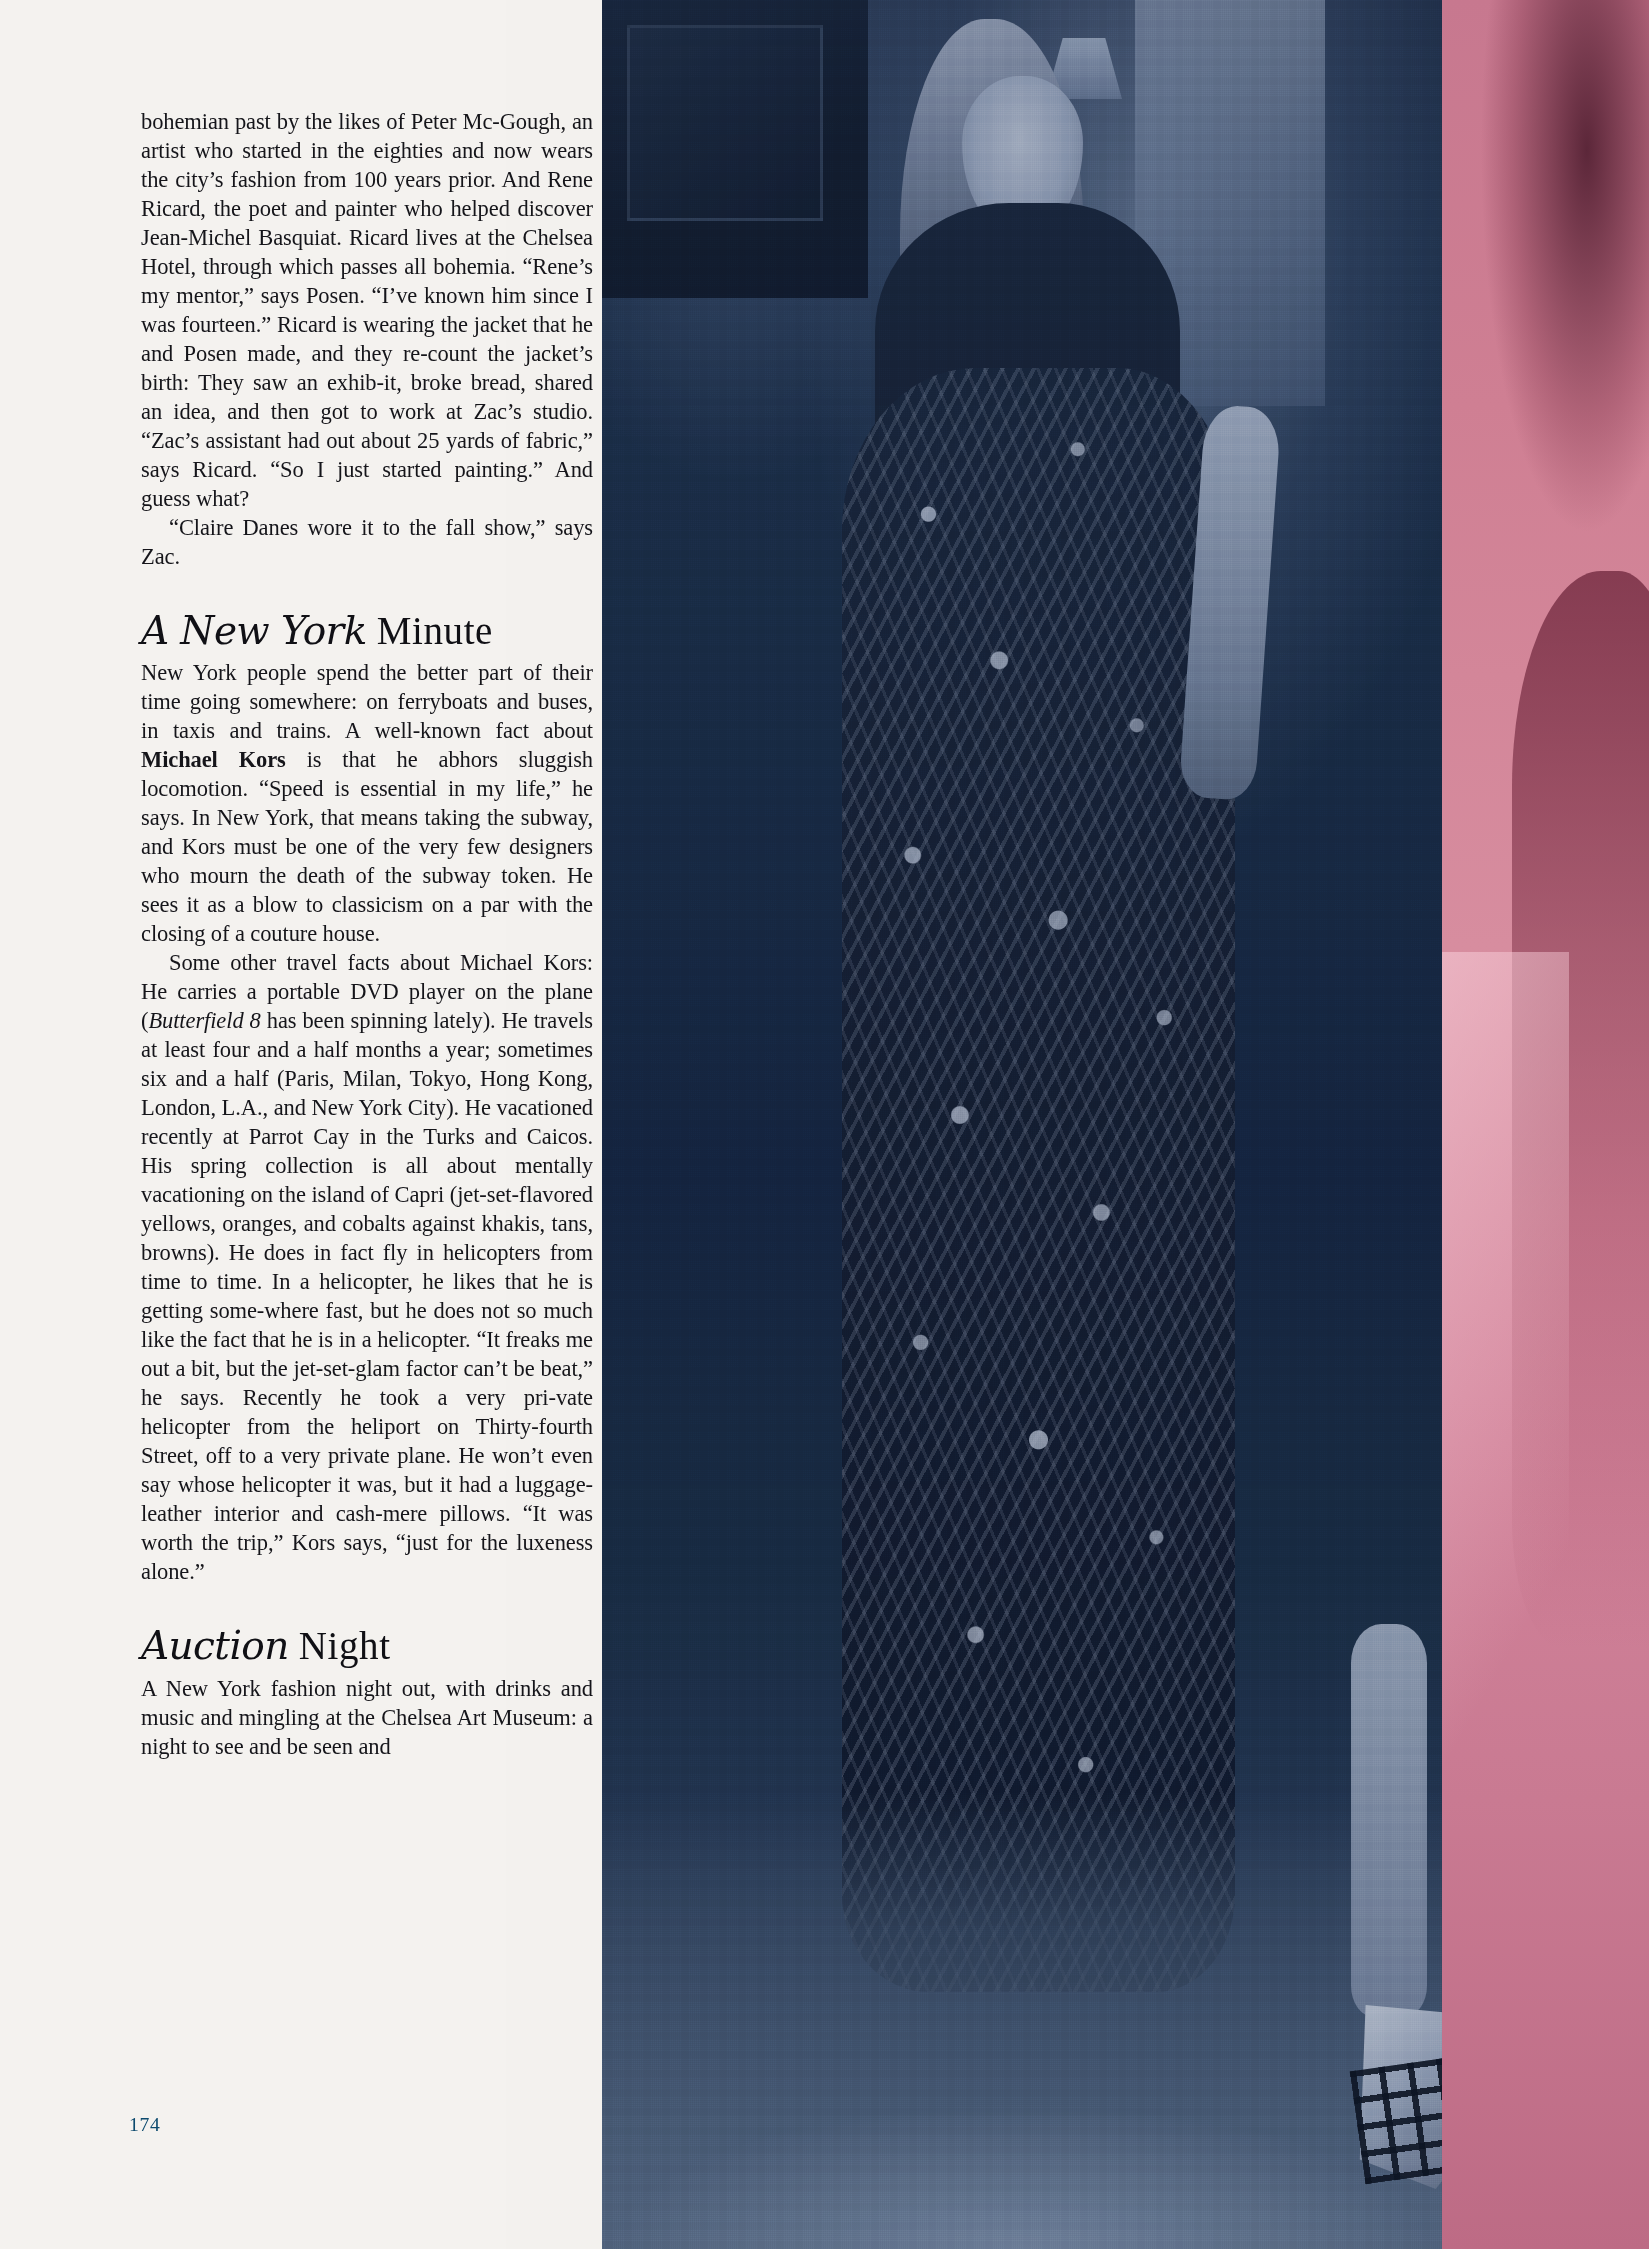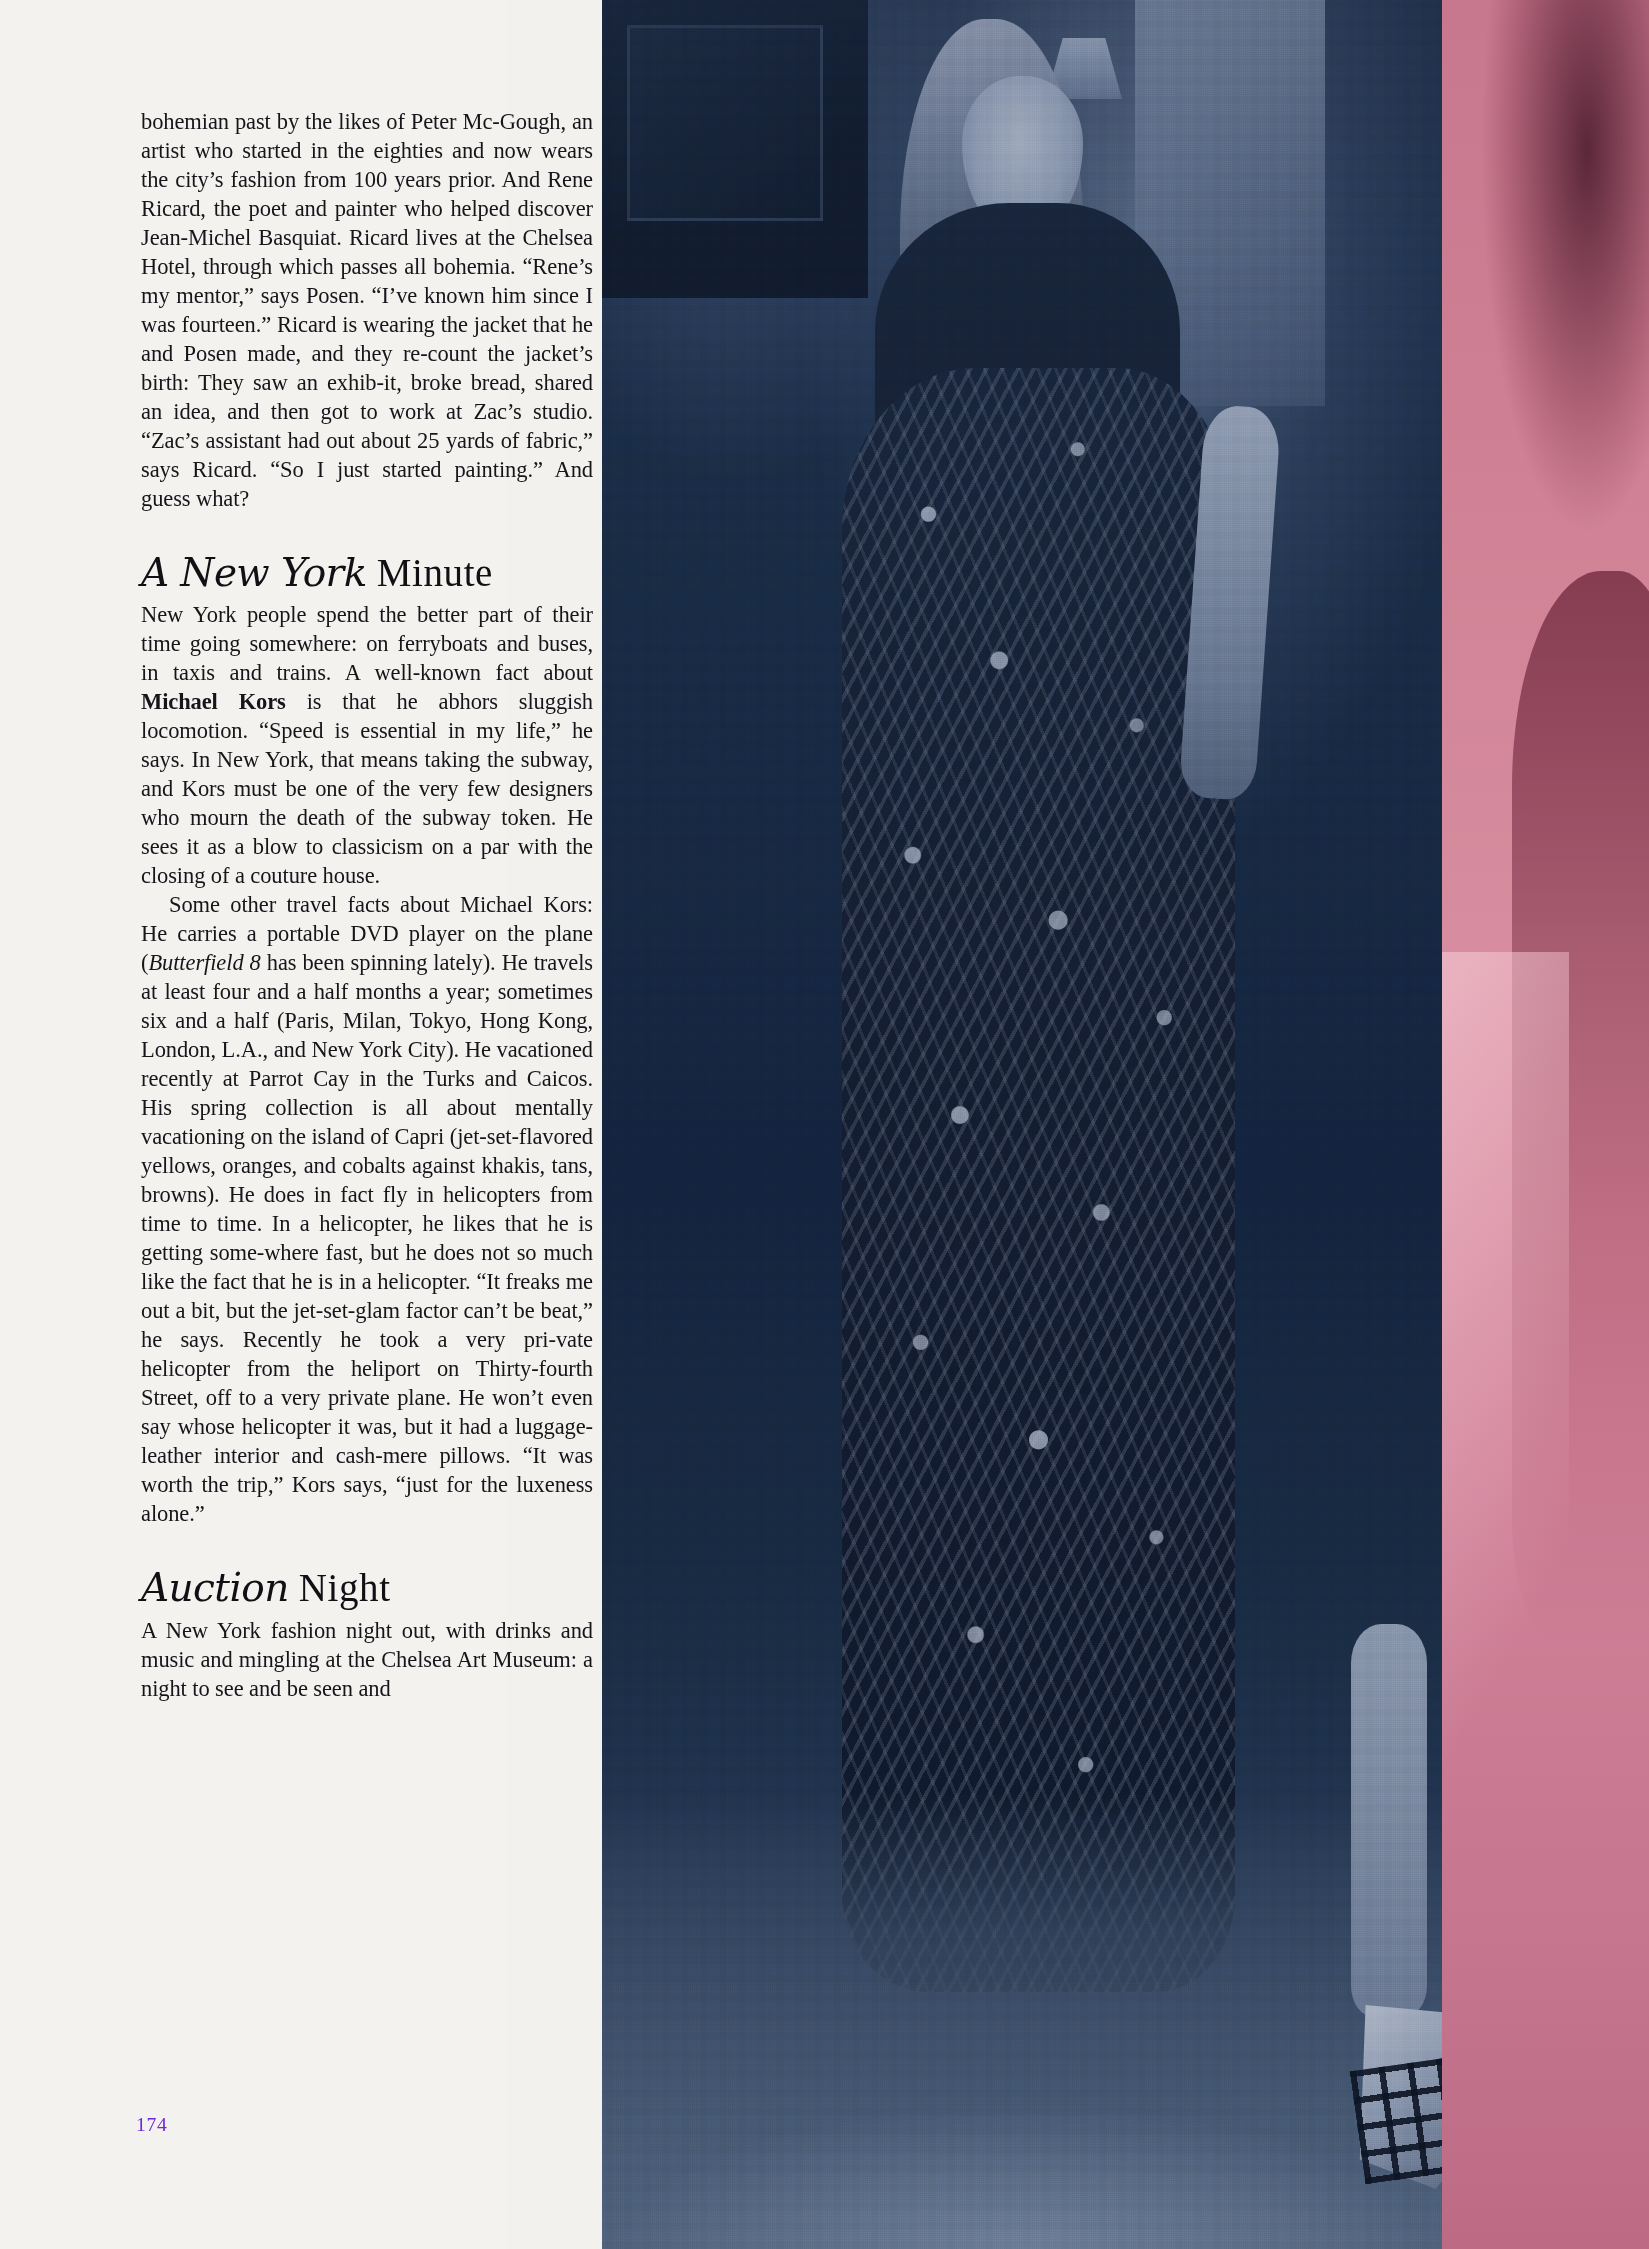--- a/index.html
+++ b/index.html
@@ -224,36 +224,37 @@
   }
   .headline .plain {
     font-family: Liberation Serif, serif;
     font-weight: 300;
     letter-spacing: 0.6px;
   }
   .headline--auction { }
 
   .folio {
     position: absolute;
-    left: 136px;
+    left: 129px;
     top: 2113px;
     font-size: 19.7px;
-    color: #6d28d9;
+    color: #0c4a6e;
     letter-spacing: 0.6px;
   }
 </style>
 </head>
 <body>
 
 <div class="page">
 
   <div class="text-col">
     <div class="col-inner">
 
       <p>bohemian past by the likes of Peter Mc‑Gough, an artist who started in the eighties and now wears the city’s fashion from 100 years prior. And Rene Ricard, the poet and painter who helped discover Jean-Michel Basquiat. Ricard lives at the Chelsea Hotel, through which passes all bohemia. “Rene’s my mentor,” says Posen. “I’ve known him since I was fourteen.” Ricard is wearing the jacket that he and Posen made, and they re‑count the jacket’s birth: They saw an exhib‑it, broke bread, shared an idea, and then got to work at Zac’s studio. “Zac’s assistant had out about 25 yards of fabric,” says Ricard. “So I just started painting.” And guess what?</p>
+      <p class="indent">“Claire Danes wore it to the fall show,” says Zac.</p>
 
       <h2 class="headline">
         <span class="fancy">A New York</span>
         <span class="plain">Minute</span>
       </h2>
       <p id="p-s0-0"><span>New York people spend the better part of their time going somewhere: on ferryboats and buses, in taxis and trains. A well-known fact about </span><span class="strong">Michael Kors</span><span> is that he abhors sluggish locomotion. “Speed is essential in my life,” he says. In New York, that means taking the subway, and Kors must be one of the very few designers who mourn the death of the subway token. He sees it as a blow to classicism on a par with the closing of a couture house.</span></p>
       <p class="indent" id="p-s0-1"><span>Some other travel facts about Michael Kors: He carries a portable DVD player on the plane (</span><span class="ital">Butterfield 8</span><span> has been spinning lately). He travels at least four and a half months a year; sometimes six and a half (Paris, Milan, Tokyo, Hong Kong, London, L.A., and New York City). He vacationed recently at Parrot Cay in the Turks and Caicos. His spring collection is all about mentally vacationing on the island of Capri (jet-set-flavored yellows, oranges, and cobalts against khakis, tans, browns). He does in fact fly in helicopters from time to time. In a helicopter, he likes that he is getting some‑where fast, but he does not so much like the fact that he is in a helicopter. “It freaks me out a bit, but the jet-set-glam factor can’t be beat,” he says. Recently he took a very pri‑vate helicopter from the heliport on Thirty-fourth Street, off to a very private plane. He won’t even say whose helicopter it was, but it had a luggage-leather interior and cash‑mere pillows. “It was worth the trip,” Kors says, “just for the luxeness alone.”</span></p>
 
       <h2 class="headline headline--auction">
         <span class="fancy">Auction</span>

